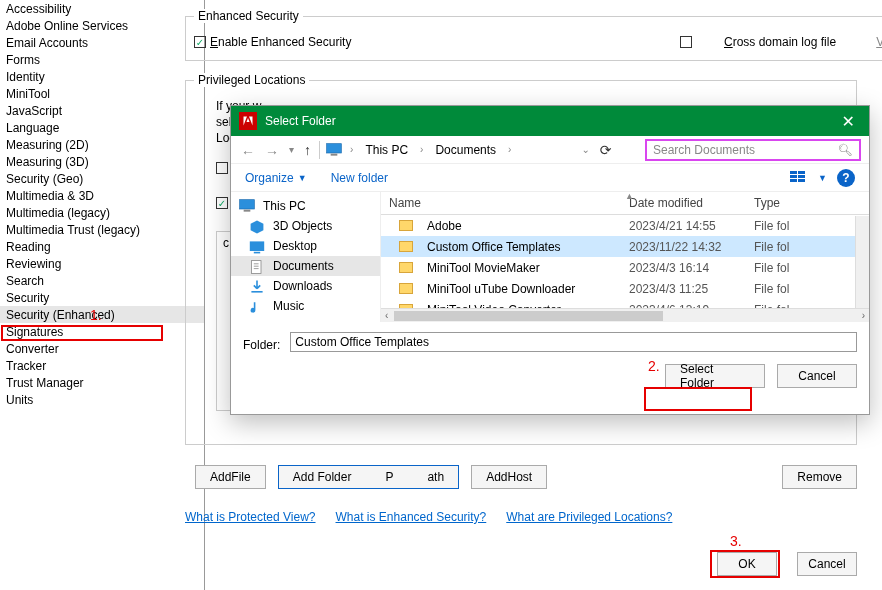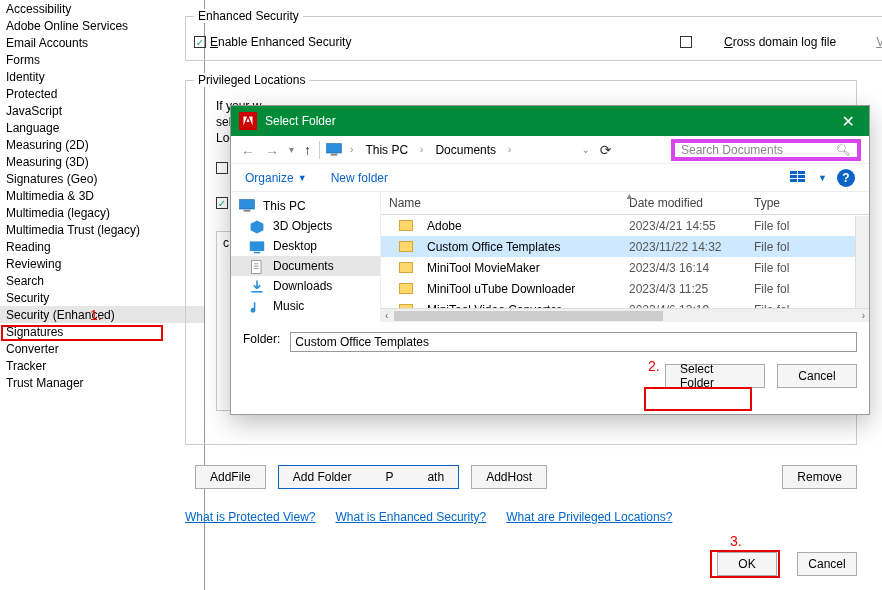--- a/index.html
+++ b/index.html
@@ -27,21 +27,21 @@
   .dialog { position:absolute; left:230px; top:105px; width:640px; height:310px; border:1px solid #999; background:#fff; box-shadow:0 8px 24px rgba(0,0,0,.25); }
   .dlg-title { height:30px; background:#008a3a; display:flex; align-items:center; color:#fff; padding:0 8px; }
   .dlg-title .icon { width:18px; height:18px; background:#c00; margin-right:8px; display:flex; align-items:center; justify-content:center; }
   .dlg-title .icon svg { width:12px; height:12px; fill:#fff; }
   .dlg-title .x { margin-left:auto; font-size:16px; cursor:pointer; padding:0 6px; }
   .dlg-nav { height:28px; border-bottom:1px solid #eee; display:flex; align-items:center; gap:6px; padding:0 8px; }
   .dlg-nav .navicon { color:#888; padding:0 2px; font-size:14px; }
   .dlg-nav .crumb { color:#000; padding:0 4px; }
   .dlg-nav .sep { color:#888; padding:0 2px; font-size:10px; }
   .dlg-nav .mon { width:16px; height:14px; display:inline-block; }
-  .dlg-nav .search { margin-left:auto; border:4px solid #d946ef; height:22px; width:190px; display:flex; align-items:center; padding:0 6px; color:#888; }
+  .dlg-nav .search { margin-left:auto; border:2px solid #d946ef; height:22px; width:216px; display:flex; align-items:center; padding:0 6px; color:#888; }
   .dlg-nav .search .mag { margin-left:auto; }
   .dlg-tool { height:28px; display:flex; align-items:center; padding:0 14px; gap:24px; border-bottom:1px solid #eee; }
   .dlg-tool .blue { color:#0a64c8; display:inline-flex; align-items:center; gap:4px;}
   .dlg-tool .right { margin-left:auto; display:flex; align-items:center; gap:10px; }
   .dlg-tool .help { width:18px; height:18px; border-radius:50%; background:#0a64c8; color:#fff; display:flex; align-items:center; justify-content:center; font-size:12px; font-weight:bold; }
   .dlg-tool .views { width:18px; height:14px; display:flex; flex-wrap:wrap; gap:1px; align-content:flex-start; }
   .dlg-tool .views span { width:7px; height:3px; background:#0a64c8; }
 
   .dlg-body { display:flex; height:130px; }
   .navtree { width:150px; border-right:1px solid #eee; padding:4px 0; }
@@ -59,54 +59,55 @@
   .row.sel { background:#cde8ff; }
   .row .col-n { padding:0 8px 0 18px; }
   .row .col-d, .row .col-t { padding:0 8px; color:#555; }
   .fold { width:14px; height:11px; background:#ffd76a; border:1px solid #d8a53a; display:inline-block; margin-right:8px; }
   .fg-scroll-h { position:absolute; left:0; right:0; bottom:0; height:14px; background:#f0f0f0; border-top:1px solid #ddd; display:flex; align-items:center; }
   .fg-scroll-h .thumb { height:10px; width:55%; background:#ccc; margin-left:2px; }
   .fg-scroll-h .arr { margin-left:auto; padding:0 4px; color:#666; font-size:10px; }
   .fg-scroll-v { position:absolute; right:0; top:24px; bottom:14px; width:14px; background:#f0f0f0; border-left:1px solid #ddd; }
 
   .dlg-foot { padding:10px 12px; }
-  .folder-row { display:flex; align-items:flex-start; gap:10px; margin-bottom:12px; }
+  .folder-row { display:flex; align-items:flex-end; gap:10px; margin-bottom:12px; }
   .folder-row .textbox { flex:1; }
   .dlg-actions { display:flex; gap:12px; justify-content:flex-end; }
 
   svg { display:block; }
 </style>
 </head>
 <body>
 
 <div class="sidebar">
   <div id="sidebar-list">
       <div class="sidebar-item">Accessibility</div>
       <div class="sidebar-item">Adobe Online Services</div>
       <div class="sidebar-item">Email Accounts</div>
       <div class="sidebar-item">Forms</div>
       <div class="sidebar-item">Identity</div>
-      <div class="sidebar-item">Protected</div>
+      <div class="sidebar-item">MiniTool</div>
       <div class="sidebar-item">JavaScript</div>
       <div class="sidebar-item">Language</div>
       <div class="sidebar-item">Measuring (2D)</div>
       <div class="sidebar-item">Measuring (3D)</div>
-      <div class="sidebar-item">Signatures (Geo)</div>
+      <div class="sidebar-item">Security (Geo)</div>
       <div class="sidebar-item">Multimedia &amp; 3D</div>
       <div class="sidebar-item">Multimedia (legacy)</div>
       <div class="sidebar-item">Multimedia Trust (legacy)</div>
       <div class="sidebar-item">Reading</div>
       <div class="sidebar-item">Reviewing</div>
       <div class="sidebar-item">Search</div>
       <div class="sidebar-item">Security</div>
       <div class="sidebar-item selected">Security (Enhanced)</div>
       <div class="sidebar-item">Signatures</div>
       <div class="sidebar-item">Converter</div>
       <div class="sidebar-item">Tracker</div>
       <div class="sidebar-item">Trust Manager</div>
+      <div class="sidebar-item">Units</div>
     </div>
 </div>
 <div class="marker-num" style="left:90px; top:307px;">1.</div>
 <div class="marker1" style="left:1px; top:325px; width:162px; height:16px;"></div>
 
 <div class="main">
   <div class="groupbox" style="left:0; top:16px; width:736px; height:45px;">
     <span class="grp-title">Enhanced Security</span>
     <div style="position:absolute; left:8px; top:18px;" class="chk">
       <span class="box">✓</span>

